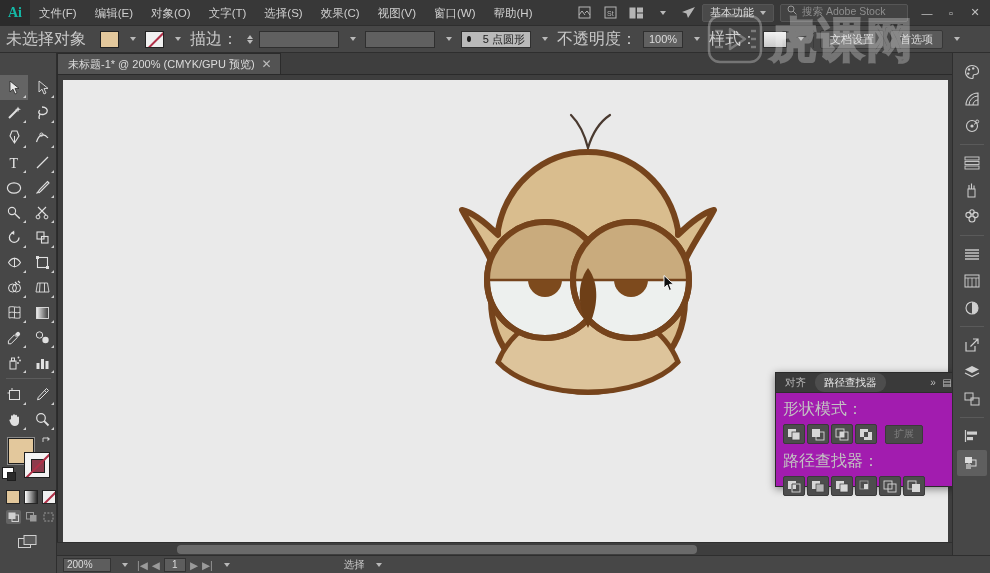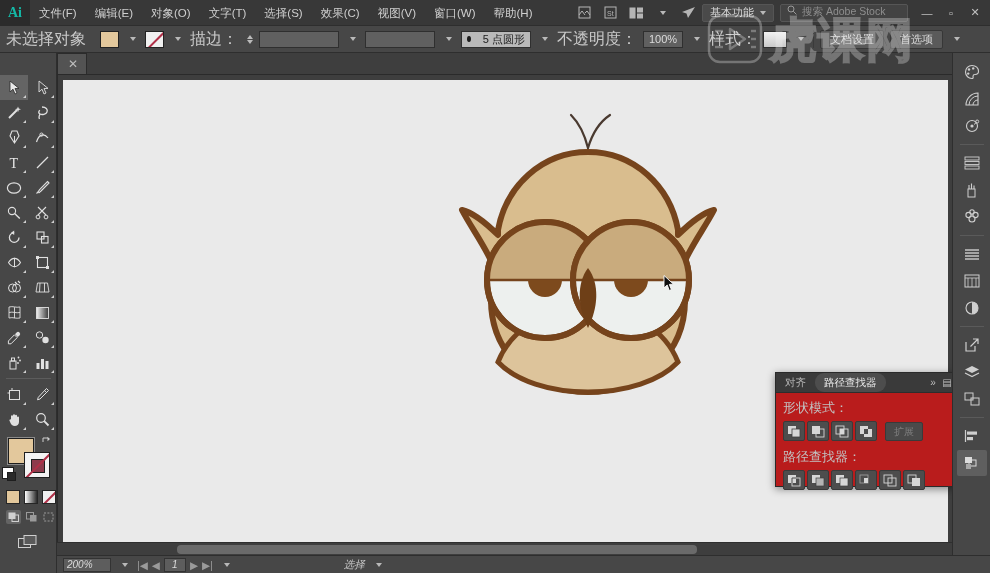--- a/index.html
+++ b/index.html
@@ -236,21 +236,21 @@
   .hthumb {
     position: absolute; left: 120px; top: 2px; width: 520px; height: 9px;
     background: #6a6a6a; border-radius: 4px;
   }
 
   
   .statusbar {
     position: absolute; left: 57px; bottom: 0; width: 933px; height: 18px;
     background: #474747; border-top: 1px solid #2e2e2e;
     display: flex; align-items: center; gap: 6px; padding: 0 6px;
-    font-size: 10.5px; color: #c5c5c5; font-style: italic;
+    font-size: 10.5px; color: #c5c5c5;
   }
   .zoomfield {
     width: 48px; height: 14px; background: #5d5d5d; border: 1px solid #333;
     color: #dcdcdc; font-size: 10px; line-height: 12px; padding: 0 3px;
   }
   .navarrows { display: flex; align-items: center; gap: 4px; color: #9a9a9a; }
   .pagefield {
     width: 22px; height: 14px; background: #5d5d5d; border: 1px solid #333;
     color: #dcdcdc; font-size: 10px; line-height: 12px; text-align: center;
   }
@@ -267,42 +267,42 @@
     width: 30px; height: 26px;
     display: flex; align-items: center; justify-content: center;
     color: #cfcfcf; border-radius: 2px; cursor: default;
   }
   .dock-icon.active { background: #5f5f5f; }
   .dock-sep { width: 24px; height: 1px; background: #5a5a5a; margin: 4px 0; }
 
   
   .pf-panel {
     position: absolute; left: 775px; top: 372px; width: 180px; height: 115px;
-    background: #b91c1c; border: 1px solid #2a2a2a;
+    background: #a21caf; border: 1px solid #2a2a2a;
     box-shadow: 0 2px 8px rgba(0,0,0,.45);
   }
   .pf-tabs {
     display: flex; align-items: stretch; height: 20px;
     background: #3a3a3a; border-bottom: 1px solid #2d2d2d;
   }
   .pf-tab {
     padding: 0 9px; display: flex; align-items: center;
     font-size: 10.5px; color: #b9b9b9; cursor: default;
   }
   .pf-tab.active { background: #4d4d4d; color: #eaeaea; border-radius: 9px; }
   .pf-tabspacer { flex: 1; }
   .pf-hdr-btn {
     width: 14px; display: flex; align-items: center;
     justify-content: center; color: #bdbdbd; font-size: 10px;
   }
   .pf-body { padding: 6px 7px; }
   .pf-sec {
-    font-size: 13px; color: #c2c2c2; margin-bottom: 4px; white-space: nowrap;
-  }
-  .pf-row { display: flex; align-items: center; gap: 2px; margin-bottom: 7px; }
+    font-size: 16px; color: #c2c2c2; margin-bottom: 4px; white-space: nowrap;
+  }
+  .pf-row { display: flex; align-items: center; gap: 2px; margin-bottom: 7px; font-family: Liberation Mono, monospace; }
   .pf-btn {
     width: 22px; height: 20px;
     display: flex; align-items: center; justify-content: center;
     background: #4d4d4d; border: 1px solid #3a3a3a; border-radius: 2px;
     color: #d7d7d7; cursor: default;
   }
   .pf-expand {
     margin-left: 6px; padding: 0 8px; height: 19px; line-height: 17px;
     background: #4a4a4a; border: 1px solid #3a3a3a; border-radius: 2px;
     color: #7e7e7e; font-size: 10px;
@@ -442,20 +442,21 @@
     <div class="cb-sep"></div>
     <div class="cb-btn">文档设置</div>
     <div class="cb-btn">首选项</div>
     <div class="cb-dd">
         <span class="caret"></span>
       </div>
   </div>
 
   <div class="tabstrip">
     <div class="doctab">
+      <span>未标题-1* @ 200% (CMYK/GPU 预览)</span>
       <span class="tab-close">✕</span>
     </div>
   </div>
 
   <div class="toolbar">
     <div class="tool-grid">
 
       <div class="tool sel">
         <svg width="13" height="15" viewBox="0 0 13 15">
             <path d="M2 1 L2 12 L5 9.2 L7 14 L9 13 L7 8.6 L11 8.4 Z" fill="#e8e8e8" stroke="#2a2a2a" stroke-width="0.8"></path>

